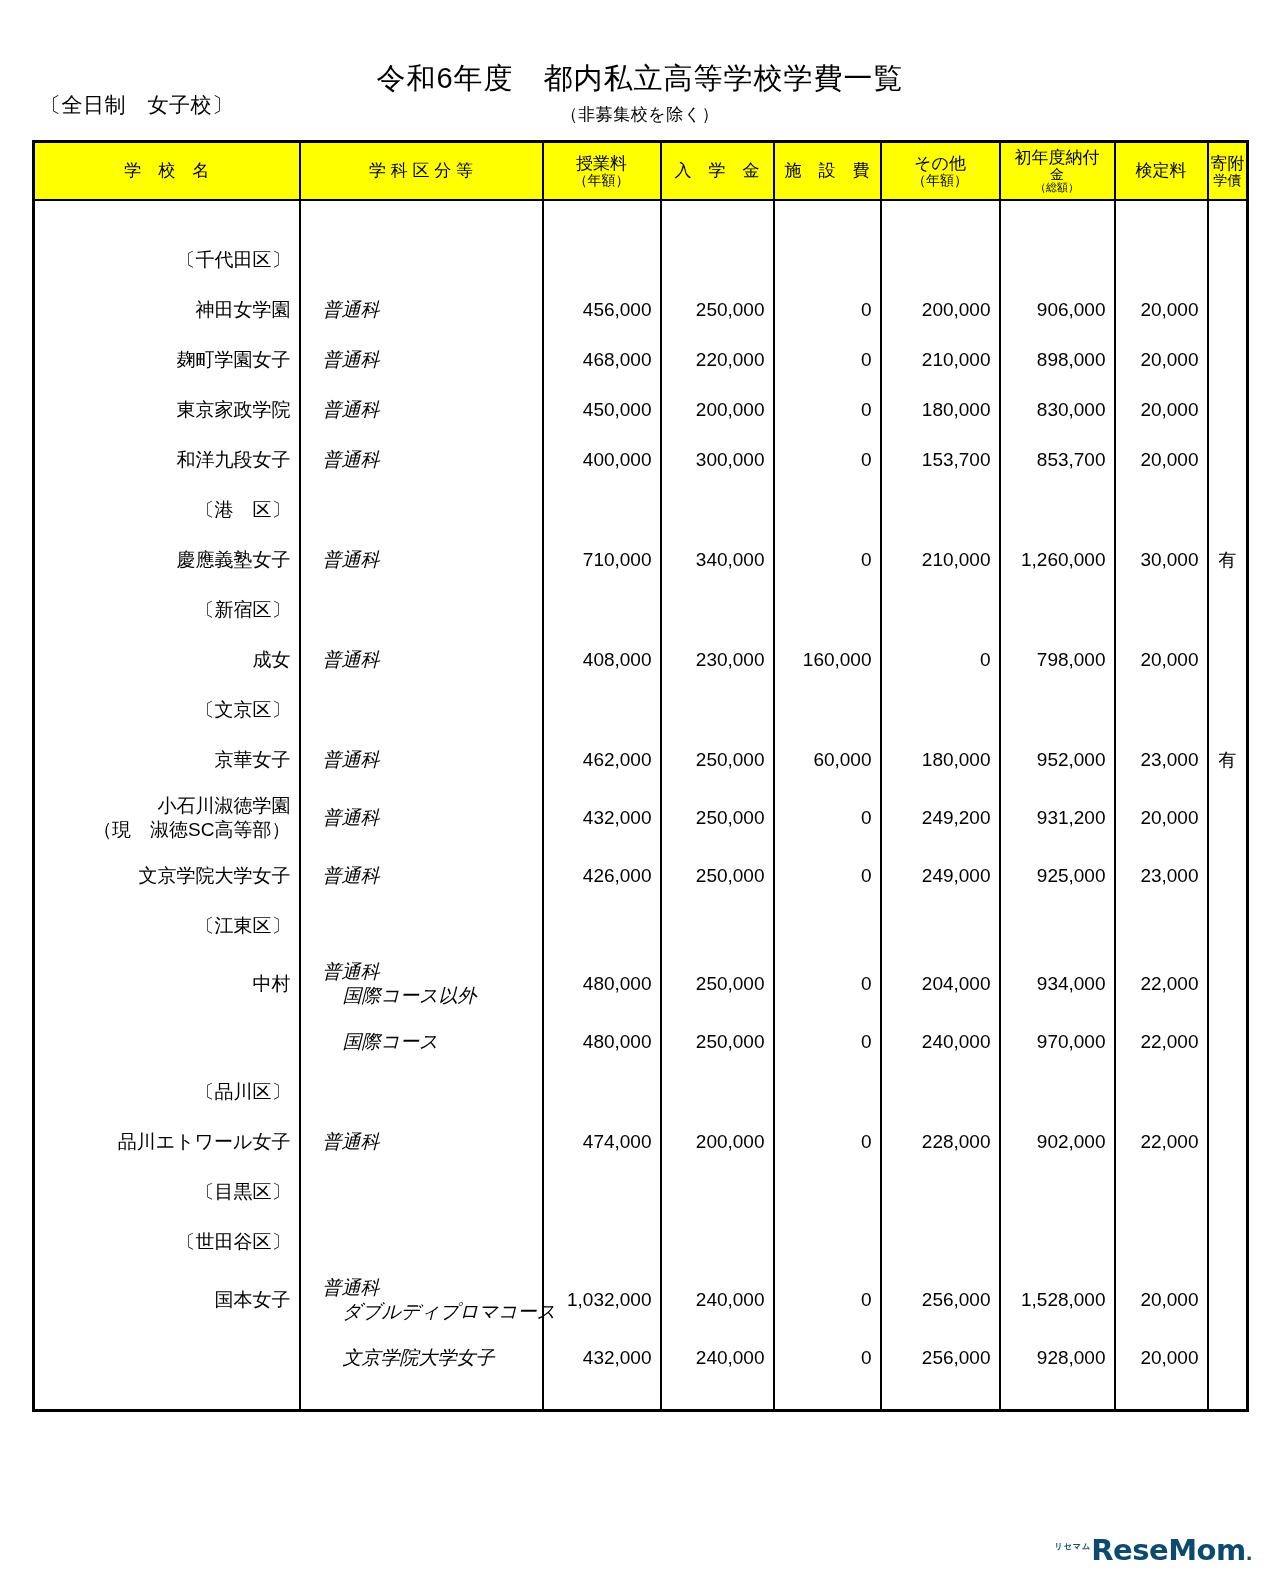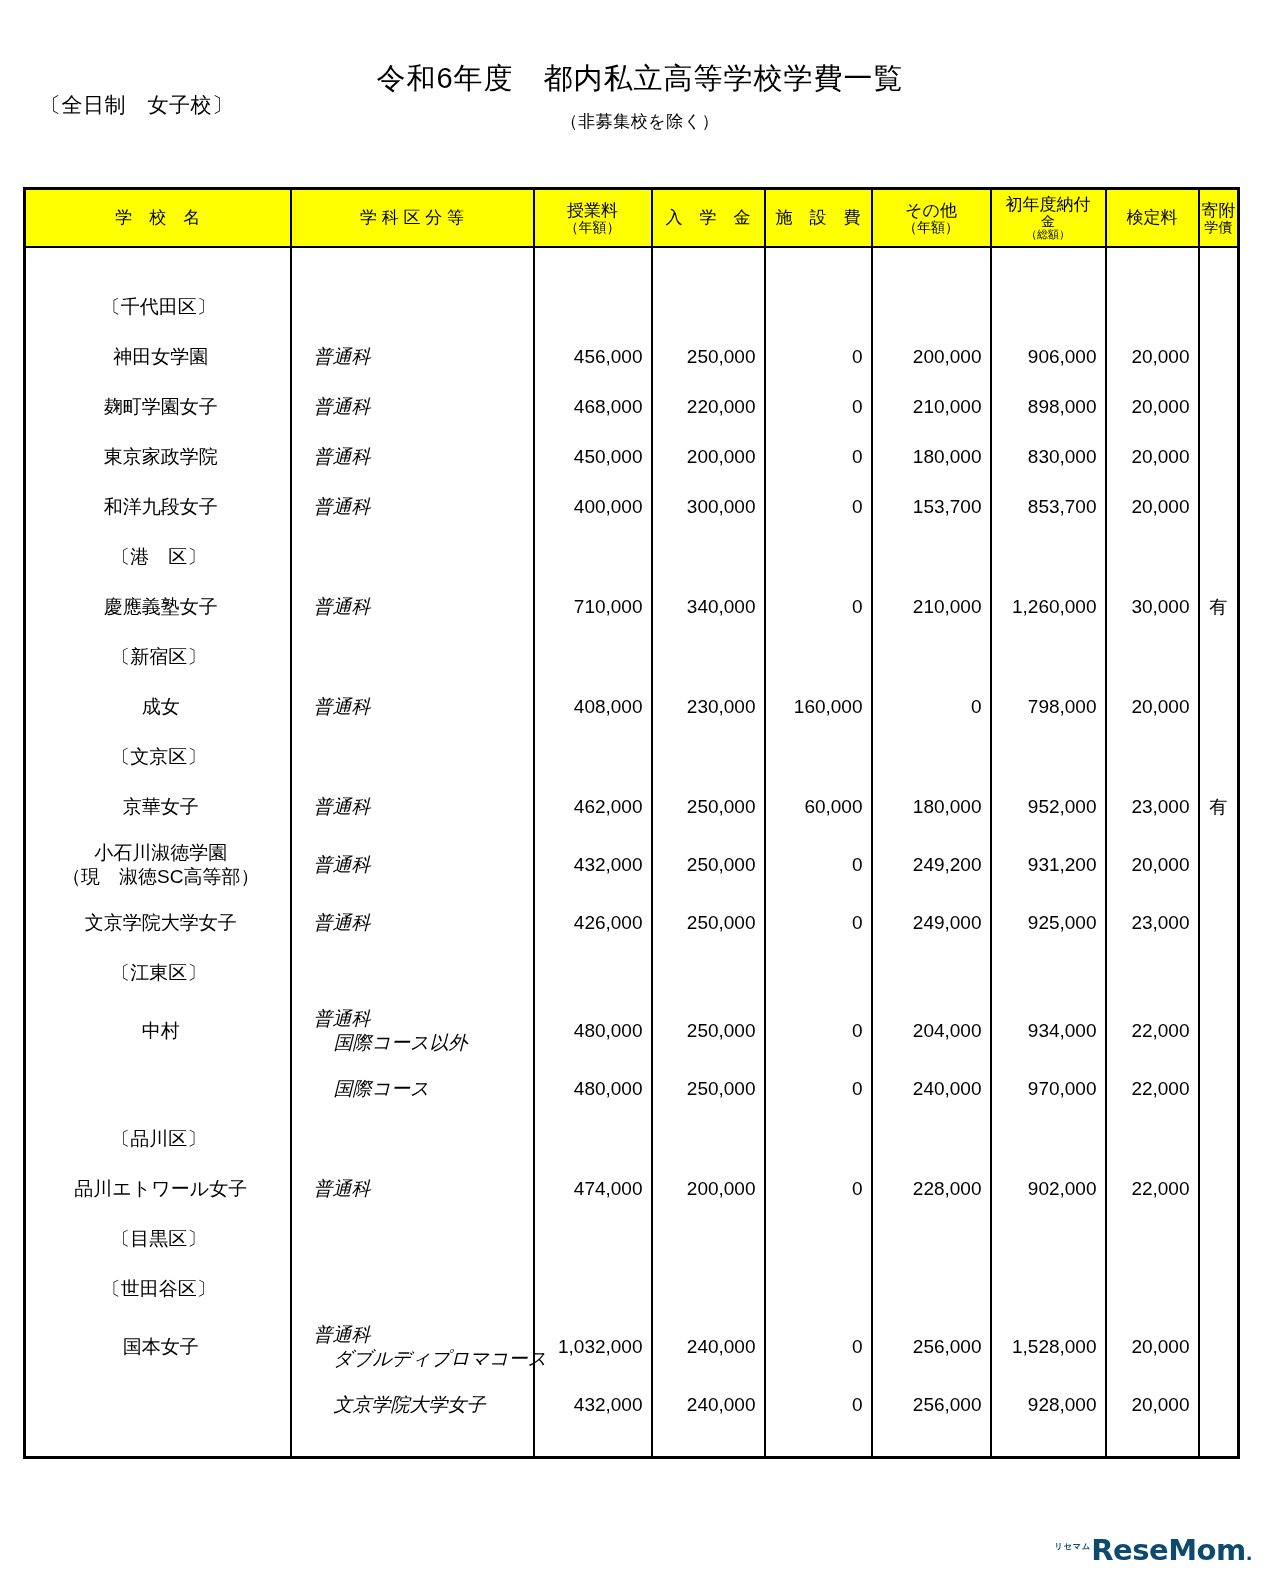--- a/index.html
+++ b/index.html
@@ -23,41 +23,40 @@
   }
   #page-title {
     font-size: 29px;
     font-weight: 500;
     letter-spacing: 1px;
     line-height: 1.15;
   }
   #page-subtitle {
     font-size: 17px;
     font-weight: 400;
-    margin-top: 15px;
+    margin-top: 8px;
     letter-spacing: 0.5px;
   }
 
   
   #section-label {
     position: absolute;
     left: 40px;
     top: 91px;
     font-size: 21px;
     letter-spacing: 0.5px;
     white-space: pre;
   }
 
   
   #tuition-table-wrap {
     position: absolute;
-    left: 23px;
+    left: 32px;
     top: 140px;
     width: 981px;
-    margin-top: 47px;
   }
   table.fee-table {
     border-collapse: collapse;
     table-layout: fixed;
     width: 1214px;
     border: 3px solid #000;
   }
   table.fee-table col.c-school   { width: 266px; }
   table.fee-table col.c-course   { width: 243px; }
   table.fee-table col.c-tuition  { width: 118px; }
@@ -88,21 +87,21 @@
     border-right: 2px solid #000;
     border-top: 0;
     border-bottom: 0;
     font-size: 19px;
     padding: 0 8px;
     vertical-align: middle;
     line-height: 1.25;
     height: 50px;
     white-space: pre;
   }
-  tbody td.school    { text-align: center; padding-left: 14px; }
+  tbody td.school    { text-align: right; padding-left: 14px; }
   tbody td.course    { text-align: left; padding-left: 22px; font-style: italic; }
   tbody td.num       { text-align: right; padding-right: 8px; }
   tbody td.donation  { text-align: center; font-size: 18px; padding: 0 2px; }
 
   tr.district-row td.school { padding-left: 10px; font-size: 19px; }
   tr.tall td { height: 66px; }
   tr.pad td  { height: 34px; }
   tr.spacer td { height: 26px; }
 
   .sub-line { display: block; }

